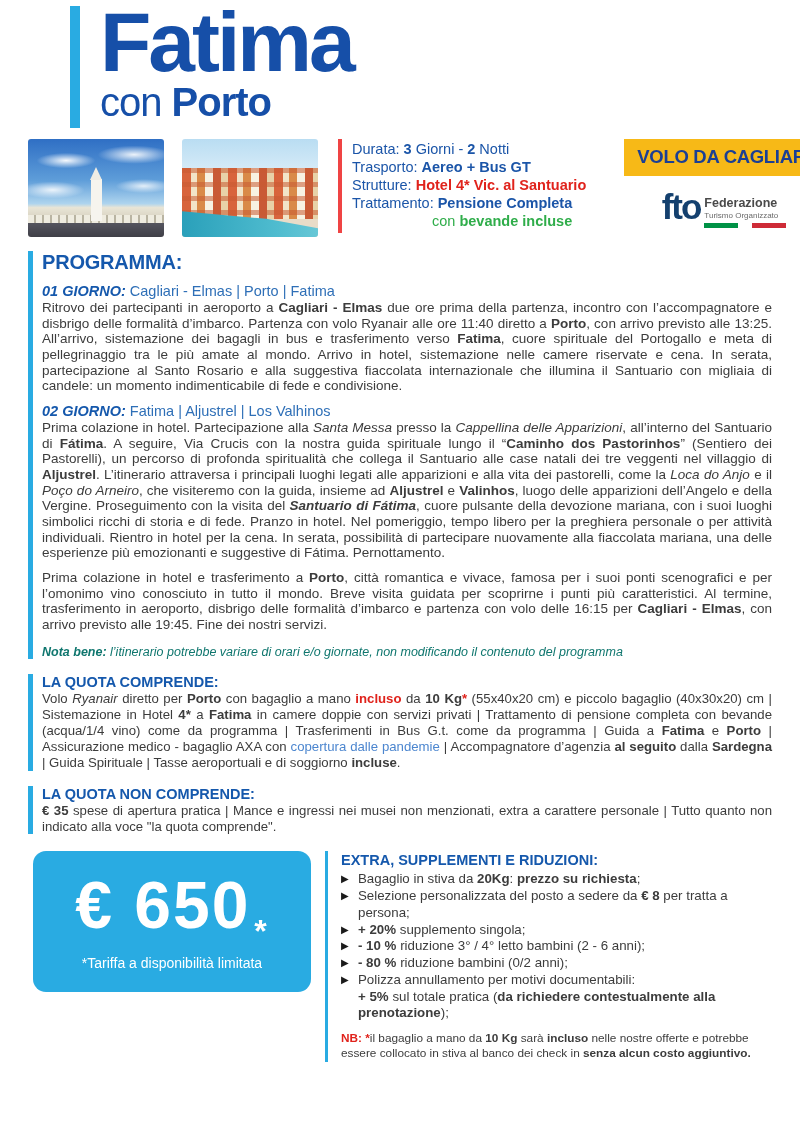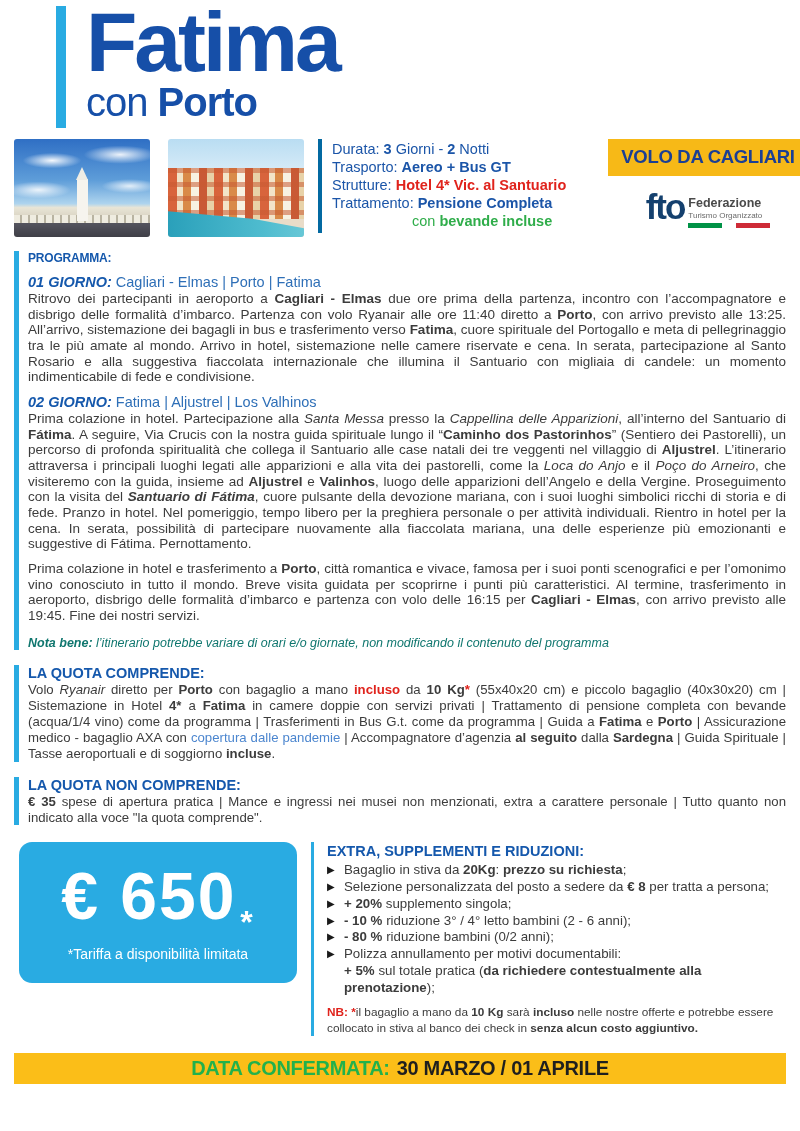--- a/index.html
+++ b/index.html
@@ -1,17 +1,17 @@
 <!DOCTYPE html>
 <html><head>
 <meta charset="utf-8">
 <style>
   html,body{margin:0;padding:0;background:#fff;}
   body{width:800px;height:1131px;overflow:hidden;font-family:"Liberation Sans",sans-serif;-webkit-font-smoothing:antialiased;}
-  .page{position:relative;width:800px;height:1131px;padding:0 14px;box-sizing:border-box;}
+  .page{position:relative;width:800px;height:1131px;padding:0 28px;box-sizing:border-box;}
 
   
   .b{font-weight:700;}
   .i{font-style:italic;}
   .red{color:#E0231C;}
   .green{color:#2FAD4A;}
   .lblue{color:#4C86CF;}
 
   
   .header{display:flex;align-items:stretch;margin-left:42px;padding-top:6px;height:122px;}
@@ -34,21 +34,21 @@
   .tower:before{content:"";position:absolute;left:-1px;top:-12px;border-left:6px solid transparent;border-right:6px solid transparent;border-bottom:13px solid #f0ede4;}
   .colonnade{position:absolute;left:0;bottom:14%;width:100%;height:8px;background:repeating-linear-gradient(90deg,#efece0 0 6px,#b9b4a2 6px 8px);}
   .photo-porto{background:
     linear-gradient(180deg,#b9ddf2 0%,#d4eaf7 30%,#e9dcc8 33%,#e9dcc8 100%);}
   .p-buildings{position:absolute;left:0;top:30%;width:100%;height:52%;
     background:
      repeating-linear-gradient(180deg,rgba(200,90,50,.55) 0 5px,rgba(255,255,255,0) 5px 14px),
      repeating-linear-gradient(90deg,#d8643c 0 9px,#f2e4c8 9px 15px,#d98a48 15px 23px,#f7f2e3 23px 31px,#c95a36 31px 39px,#e8d2a8 39px 46px);}
   .p-river{position:absolute;left:0;bottom:0;width:100%;height:32%;background:linear-gradient(90deg,#2aa0ba,#4fbccf 70%,#67c7d6);clip-path:polygon(0 18%,62% 42%,100% 72%,100% 100%,0 100%);}
 
-  .trip-info{margin-left:14px;border-left:4px solid #0369a1;padding:2px 0 2px 10px;width:272px;flex:none;color:#1B55A8;font-size:14.5px;line-height:1.24;}
+  .trip-info{margin-left:20px;border-left:4px solid #ef4444;padding:2px 0 2px 10px;width:272px;flex:none;color:#1B55A8;font-size:14.5px;line-height:1.24;}
   .info-indent{padding-left:80px;}
 
   .right-col{margin-left:auto;margin-right:-22px;width:200px;flex:none;display:flex;flex-direction:column;}
   .volo-badge{background:#F7B917;color:#1B3F94;font-weight:700;font-size:18.5px;text-align:center;padding:7px 0 8px;letter-spacing:-.3px;}
   .fto{margin-top:17px;display:flex;justify-content:center;align-items:flex-start;}
   .fto-word{font-size:35px;font-weight:700;color:#14406E;letter-spacing:-2px;line-height:.8;margin-right:4px;}
   .fto-text{padding-top:4px;}
   .fto-l1{font-size:12.5px;font-weight:700;color:#4A4A4A;line-height:1;}
   .fto-l2{font-size:8px;color:#6a6a6a;line-height:1.4;}
   .fto-flags{display:flex;gap:14px;margin-top:2px;}
@@ -57,21 +57,21 @@
   .flag-red{background:#CE2B37;}
 
   
   .section{display:flex;align-items:stretch;}
   .sbar{width:5px;background:#29ABE2;margin-right:9px;flex:none;}
   .scontent{flex:1;min-width:0;}
   .sec-heading{color:#1558AC;font-weight:700;}
   .body-text{color:#3C3C3C;font-size:13.5px;line-height:1.16;text-align:justify;}
 
   .programma{margin-top:14px;}
-  .prog-heading{font-size:12px;letter-spacing:-.2px;}
+  .prog-heading{font-size:20px;letter-spacing:-.2px;}
   .day{margin-top:9px;}
   .day-head{font-size:14.5px;margin-bottom:1px;}
   .day-label{color:#1558AC;font-weight:700;font-style:italic;}
   .day-route{color:#2E6FB7;}
   .nota{margin-top:13px;font-size:12.5px;color:#0f766e;}
 
   .quota{margin-top:15px;}
   .quota-heading{font-size:14.5px;margin-bottom:1px;}
   .quota .body-text{font-size:13.2px;line-height:1.2;}
 
@@ -212,18 +212,14 @@
           <span class="x-bullet">▶</span>
           <span><span>Polizza annullamento per motivi documentabili:</span></span>
         </div>
       <div class="x-item x-cont">
           <span><span class="b">+ 5%</span><span> sul totale pratica (</span><span class="b">da richiedere contestualmente alla prenotazione</span><span>);</span></span>
         </div>
       <div class="nb"><span class="b red">NB: </span><span class="b red">*</span><span>il bagaglio a mano da </span><span class="b">10 Kg</span><span> sarà </span><span class="b">incluso</span><span> nelle nostre offerte e potrebbe essere collocato in stiva al banco dei check in </span><span class="b">senza alcun costo aggiuntivo.</span></div>
     </div>
   </div>
 
-  <div class="confirmed">
-    <span class="confirmed-label">DATA CONFERMATA:</span>
-    <span class="confirmed-dates">30 MARZO / 01 APRILE</span>
-  </div>
 
 </div>
 
 </body></html>

